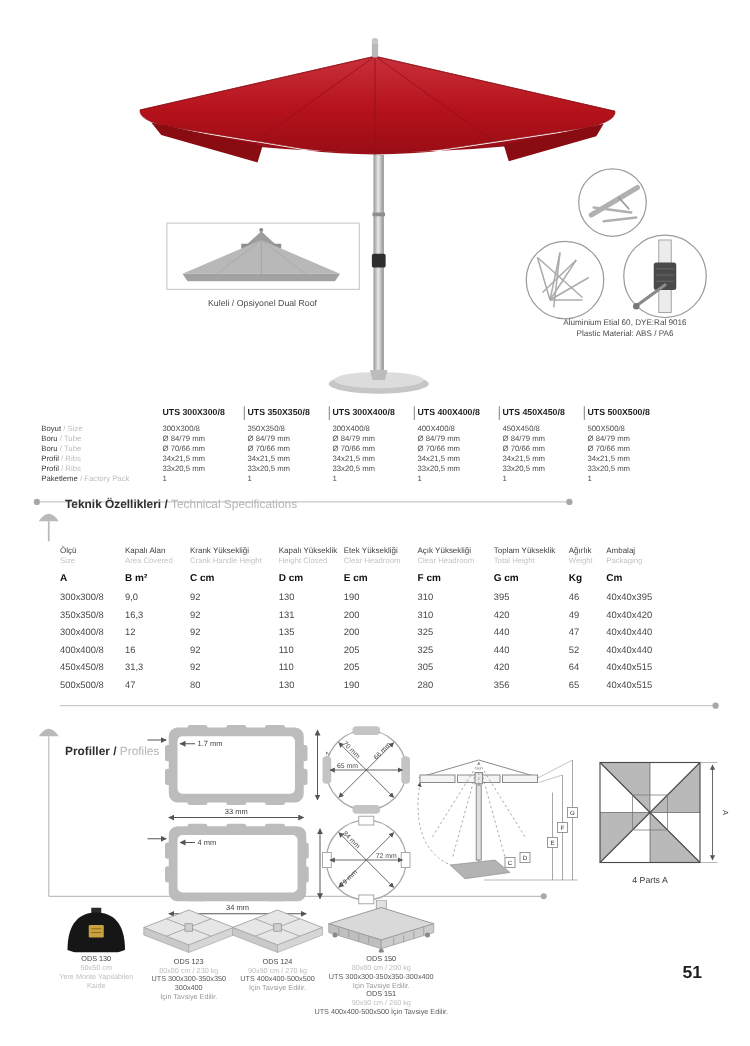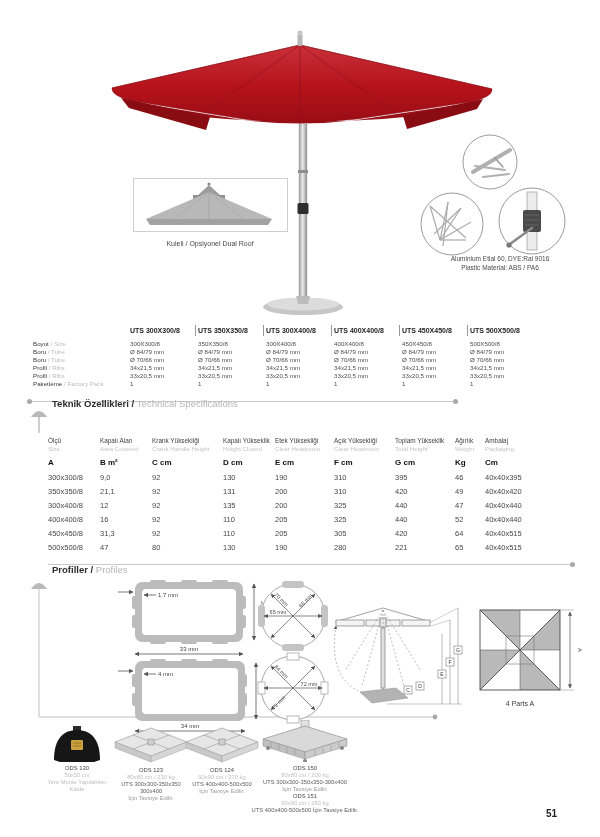--- a/index.html
+++ b/index.html
@@ -55,21 +55,21 @@
 
   
   .base-block{position:absolute;text-align:center}
   .base-img{margin:0 auto}
   .b-cap{font-size:5.8px;line-height:7px;text-align:center;margin-top:3px}
   .b-code{color:#474747}
   .b-muted{color:#c0c0c0}
   .b-uts{color:#5c5c5c}
   .b-rec{color:#9a9a9a}
 
-  #page-number{left:546px;top:808px;font-size:10px;font-weight:bold;color:#1f1f1f}
+  #page-number{left:546px;top:769px;font-size:14px;font-weight:bold;color:#1f1f1f}
 </style>
 </head>
 <body>
 
 <svg id="hero-svg" class="abs" width="515" height="305" viewBox="0 0 515 305">
   <defs>
     <linearGradient id="cg" x1="0" y1="0" x2="0" y2="1">
       <stop offset="0" stop-color="#c9303b"></stop>
       <stop offset="0.55" stop-color="#b5121b"></stop>
       <stop offset="1" stop-color="#9a0d15"></stop>
@@ -295,21 +295,21 @@
         <div class="s-cell">92</div>
         <div class="s-cell">130</div>
         <div class="s-cell">190</div>
         <div class="s-cell">310</div>
         <div class="s-cell">395</div>
         <div class="s-cell">46</div>
         <div class="s-cell">40x40x395</div>
       </div>
       <div class="s-row">
         <div class="s-cell">350x350/8</div>
-        <div class="s-cell">21,1</div>
+        <div class="s-cell">16,3</div>
         <div class="s-cell">92</div>
         <div class="s-cell">131</div>
         <div class="s-cell">200</div>
         <div class="s-cell">310</div>
         <div class="s-cell">420</div>
         <div class="s-cell">49</div>
         <div class="s-cell">40x40x420</div>
       </div>
       <div class="s-row">
         <div class="s-cell">300x400/8</div>
@@ -344,30 +344,30 @@
         <div class="s-cell">64</div>
         <div class="s-cell">40x40x515</div>
       </div>
       <div class="s-row">
         <div class="s-cell">500x500/8</div>
         <div class="s-cell">47</div>
         <div class="s-cell">80</div>
         <div class="s-cell">130</div>
         <div class="s-cell">190</div>
         <div class="s-cell">280</div>
-        <div class="s-cell">221</div>
+        <div class="s-cell">356</div>
         <div class="s-cell">65</div>
         <div class="s-cell">40x40x515</div>
       </div>
     </div>
 </div>
 <div class="hline" style="left:48px;top:564px;width:524px"></div>
 <div class="dot" style="left:570px;top:562px"></div>
 
-<div class="sec-title" style="left:52px;top:564px">
+<div class="sec-title" style="left:52px;top:596px">
   <span class="st-tr">Profiller</span><span class="st-tr"> / </span><span class="st-en">Profiles</span>
 </div>
 
 <svg id="profiles-svg" class="abs" width="570" height="162" viewBox="0 0 570 162">
   <defs>
     <marker id="ah" markerWidth="7" markerHeight="7" refX="5.5" refY="3" orient="auto-start-reverse">
       <path d="M0,0 L6,3 L0,6 Z" fill="#555"></path>
     </marker>
   </defs>
 

